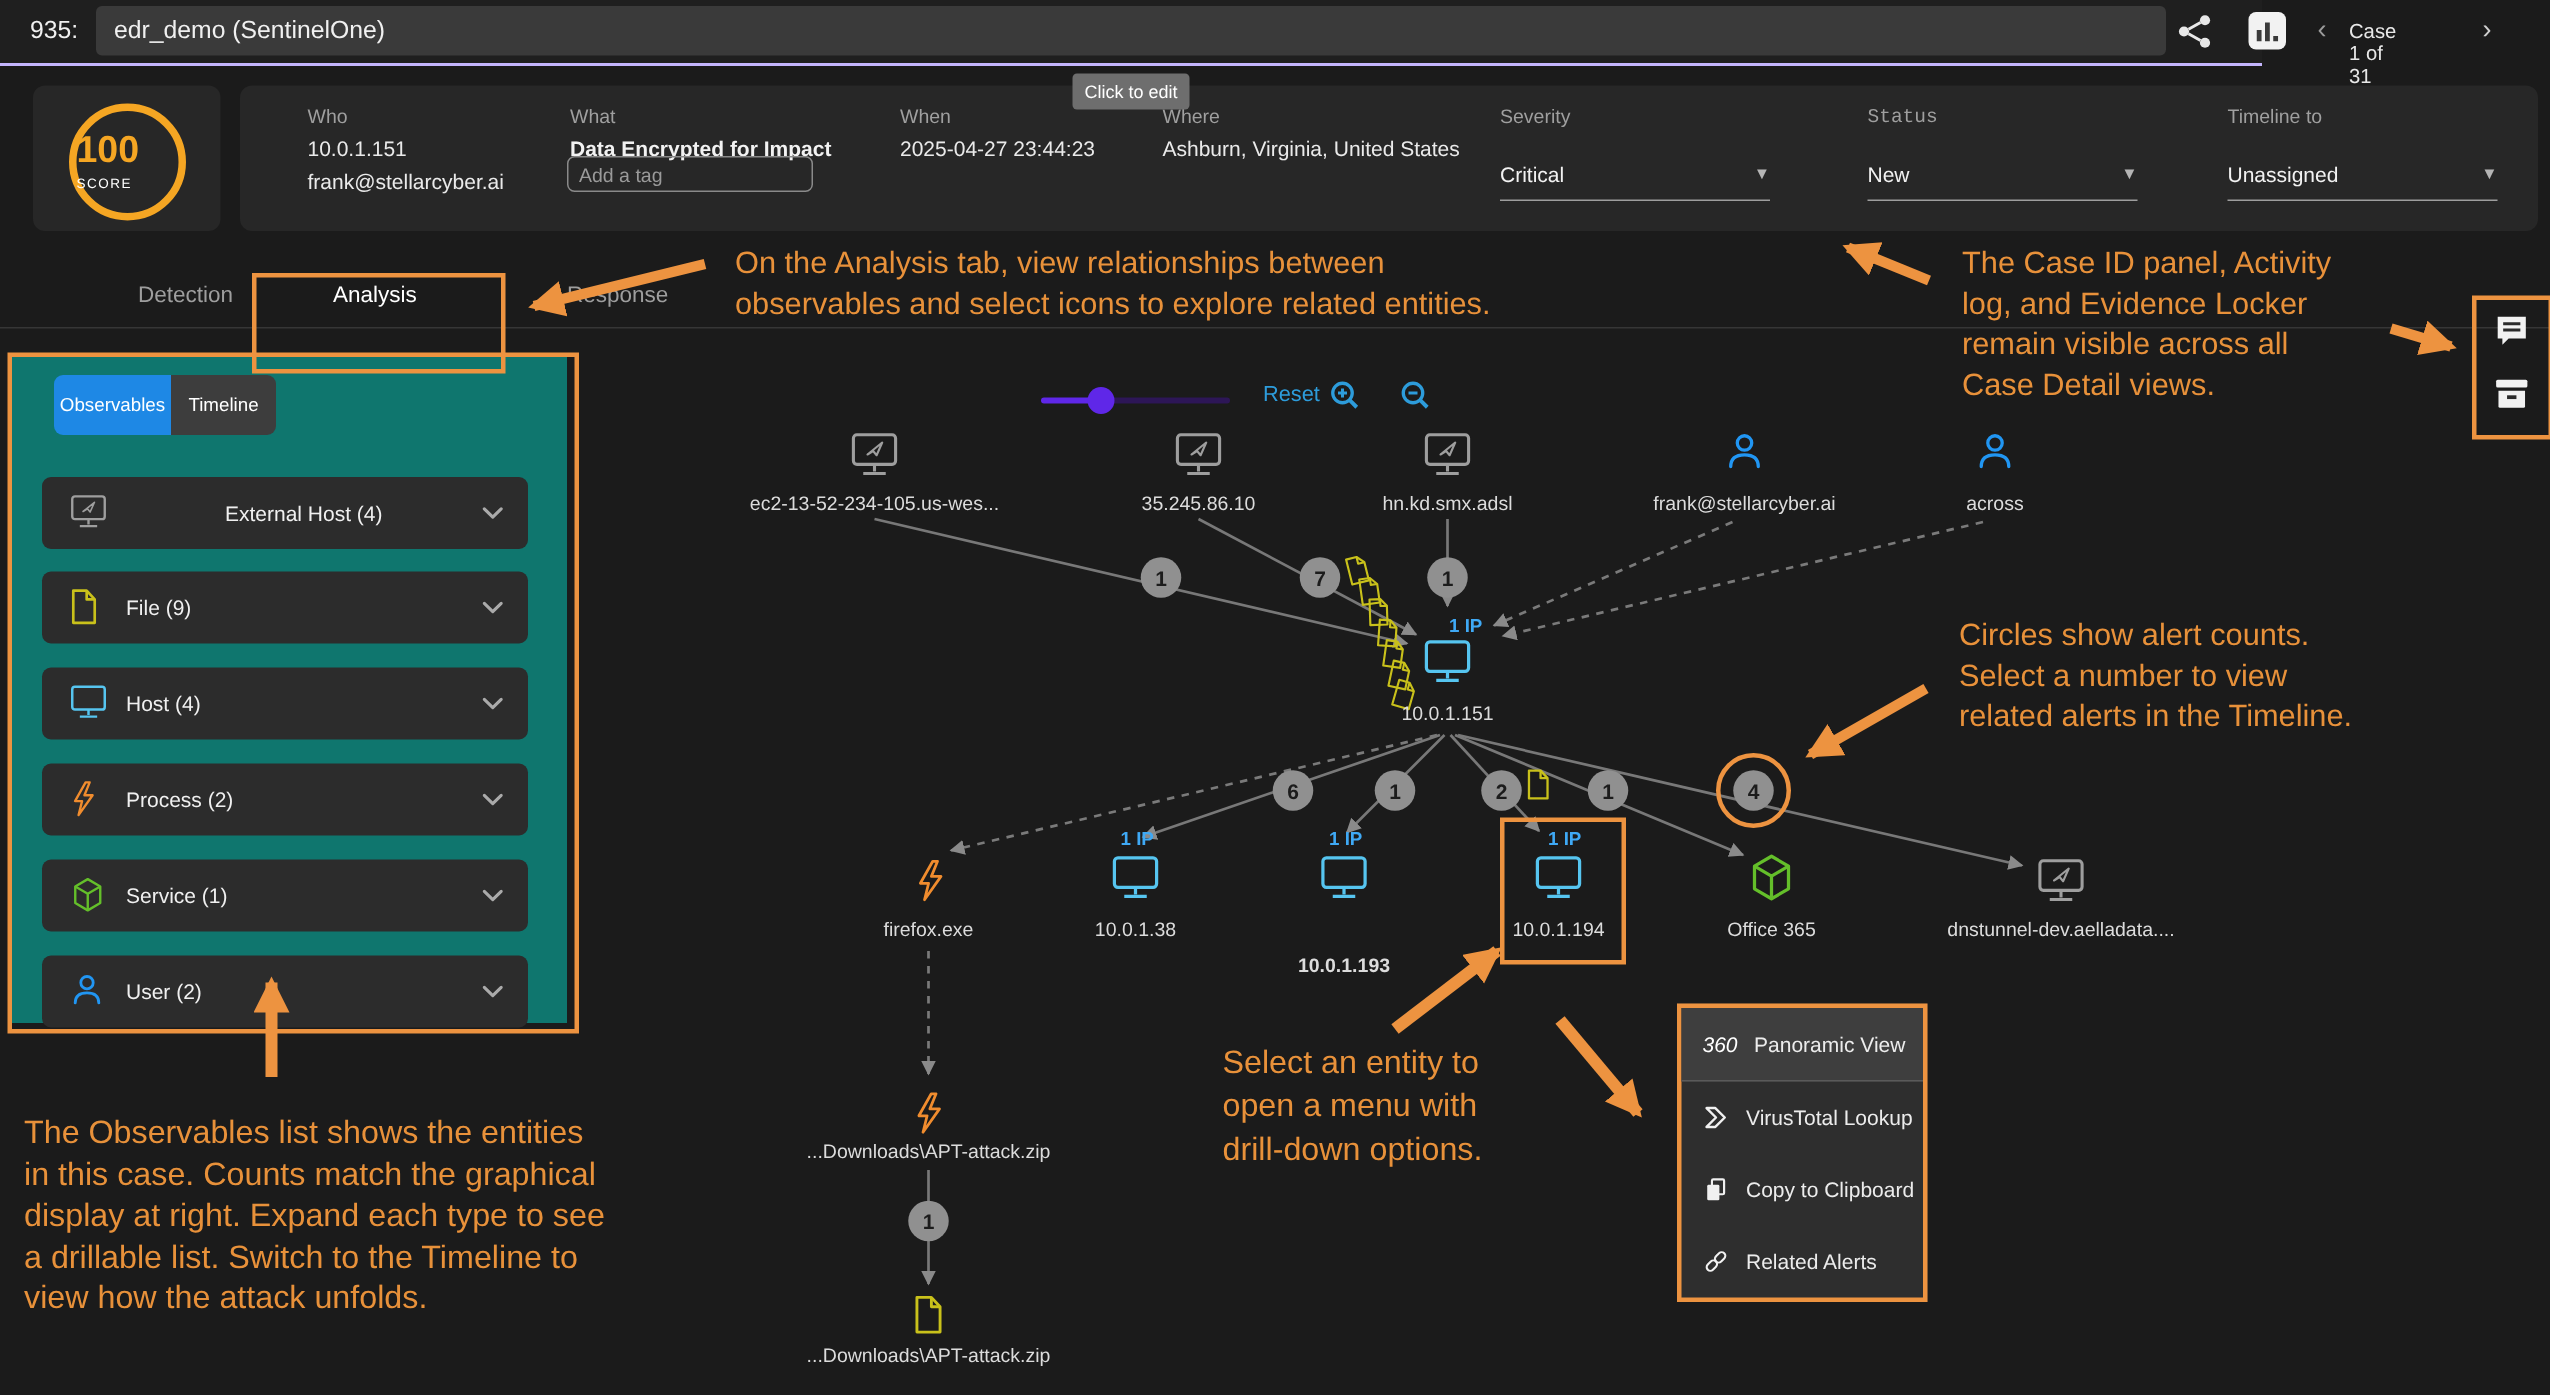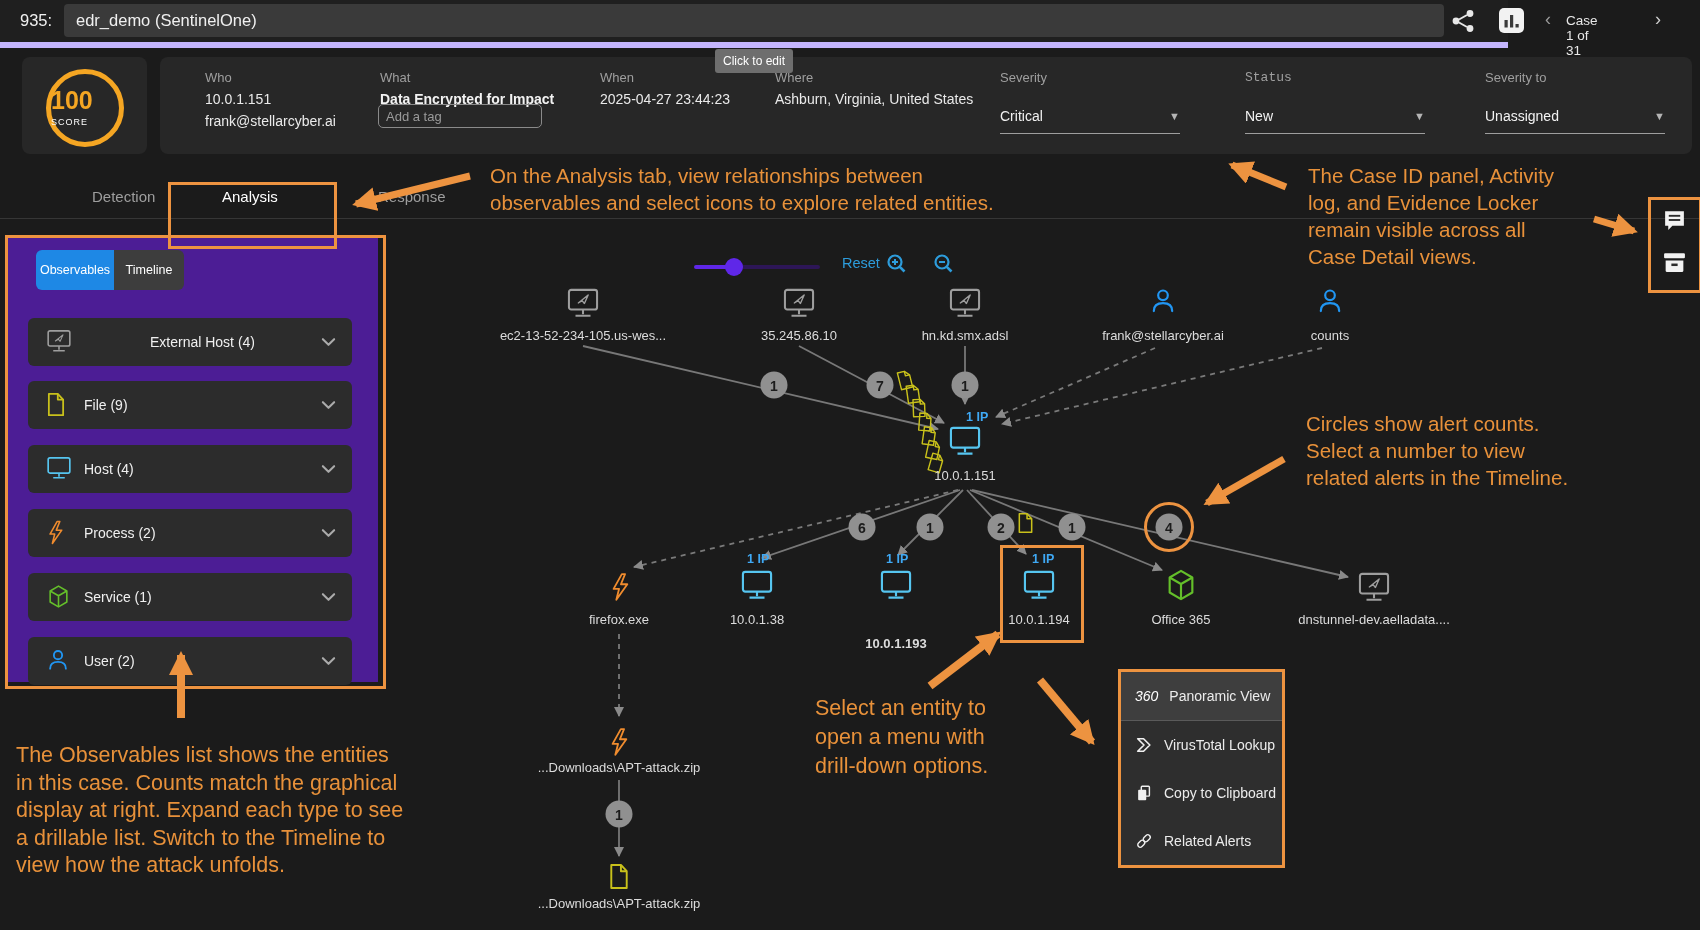--- a/index.html
+++ b/index.html
@@ -1,20 +1,20 @@
 <!DOCTYPE html>
 <html><head>
 <meta charset="utf-8">
 <style>
   html,body{margin:0;padding:0;background:#101010;}
   #stage{position:relative;width:1700px;height:930px;background:#1b1b1b;overflow:hidden;
          font-family:"Liberation Sans",sans-serif;color:#e6e6e6;}
   .abs{position:absolute;}
   
-  .topbar{left:0;top:0;width:1508px;height:42px;background:#1f1f1f;border-bottom:6px solid #c4b5fd;}
+  .topbar{left:0;top:0;width:1508px;height:42px;background:#1f1f1f;border-bottom:2px solid #c4b5fd;}
   .case-num{left:20px;top:11px;font-size:16.5px;color:#f0f0f0;}
   .title-input{left:64px;top:4px;width:1356px;height:33px;background:#3a3a3a;border:none;border-radius:4px;
                color:#f0f0f0;font-size:16.5px;padding:0 12px;font-family:"Liberation Sans",sans-serif;}
   .pag-text{font-size:13.5px;color:#e8e8e8;}
   .chev{font-size:18px;color:#cfcfcf;}
   
   .panel{background:#272727;border-radius:8px;}
   .lbl{color:#9f9f9f;font-size:13px;}
   .val{color:#eaeaea;font-size:14px;}
   .val-b{color:#f2f2f2;font-size:14px;font-weight:bold;}
@@ -151,36 +151,36 @@
       <span>Critical</span>
       <span class="caret">▼</span>
     </div>
 
     <span class="abs lbl" style="left:1085px;top:13px;font-family:Liberation Mono, monospace;">Status</span>
     <div class="abs dd" style="left:1085px;top:51px;">
       <span>New</span>
       <span class="caret">▼</span>
     </div>
 
-    <span class="abs lbl" style="left:1325px;top:13px;">Severity to</span>
+    <span class="abs lbl" style="left:1325px;top:13px;">Timeline to</span>
     <div class="abs dd" style="left:1325px;top:51px;">
       <span>Unassigned</span>
       <span class="caret">▼</span>
     </div>
   </div>
 
   <div class="abs tooltip" style="left:715px;top:49px;z-index:9;">Click to edit</div>
 
   <div class="abs tab" style="left:92px;top:188px;">Detection</div>
   <div class="abs tab active" style="left:222px;top:188px;">Analysis</div>
   <div class="abs tab" style="left:378px;top:188px;">Response</div>
   <div class="abs tab-underline" style="left:180px;top:238px;width:145px;"></div>
   <div class="abs divider-h" style="left:0px;top:218px;width:1700px;"></div>
 
-  <div class="abs" style="left:8px;top:238px;width:370px;height:444px;background:#4c1d95;">
+  <div class="abs" style="left:8px;top:238px;width:370px;height:444px;background:#0f766e;">
     <div class="seg abs" style="left:28px;top:12px;">
       <div class="on">Observables</div>
       <div class="off">Timeline</div>
     </div>
 
     <div class="row abs" style="left:20px;top:80px;text-align:center;">
       <span class="ric" style="color:#9e9e9e;">
           <svg width="26" height="24" viewBox="0 0 36 32">
             <use href="#sym-xhost"></use>
           </svg>
@@ -338,21 +338,21 @@
       <svg width="28" height="28" viewBox="0 0 32 32">
         <use href="#sym-user"></use>
       </svg>
     </span>
   <div class="abs node-label" style="left:1163px;top:328px;z-index:2;">frank@stellarcyber.ai</div>
   <span class="abs" style="left:1316px;top:287px;z-index:2;color:#2196F3;">
       <svg width="28" height="28" viewBox="0 0 32 32">
         <use href="#sym-user"></use>
       </svg>
     </span>
-  <div class="abs node-label" style="left:1330px;top:328px;z-index:2;">counts</div>
+  <div class="abs node-label" style="left:1330px;top:328px;z-index:2;">across</div>
 
   <span class="abs" style="left:897px;top:370px;z-index:2;color:#C9C11B;transform:rotate(-14deg);">
       <svg width="16" height="20" viewBox="0 0 22 28">
         <use href="#sym-file"></use>
       </svg>
     </span>
   <span class="abs" style="left:905px;top:384px;z-index:2;color:#C9C11B;transform:rotate(-8deg);">
       <svg width="16" height="20" viewBox="0 0 22 28">
         <use href="#sym-file"></use>
       </svg>

